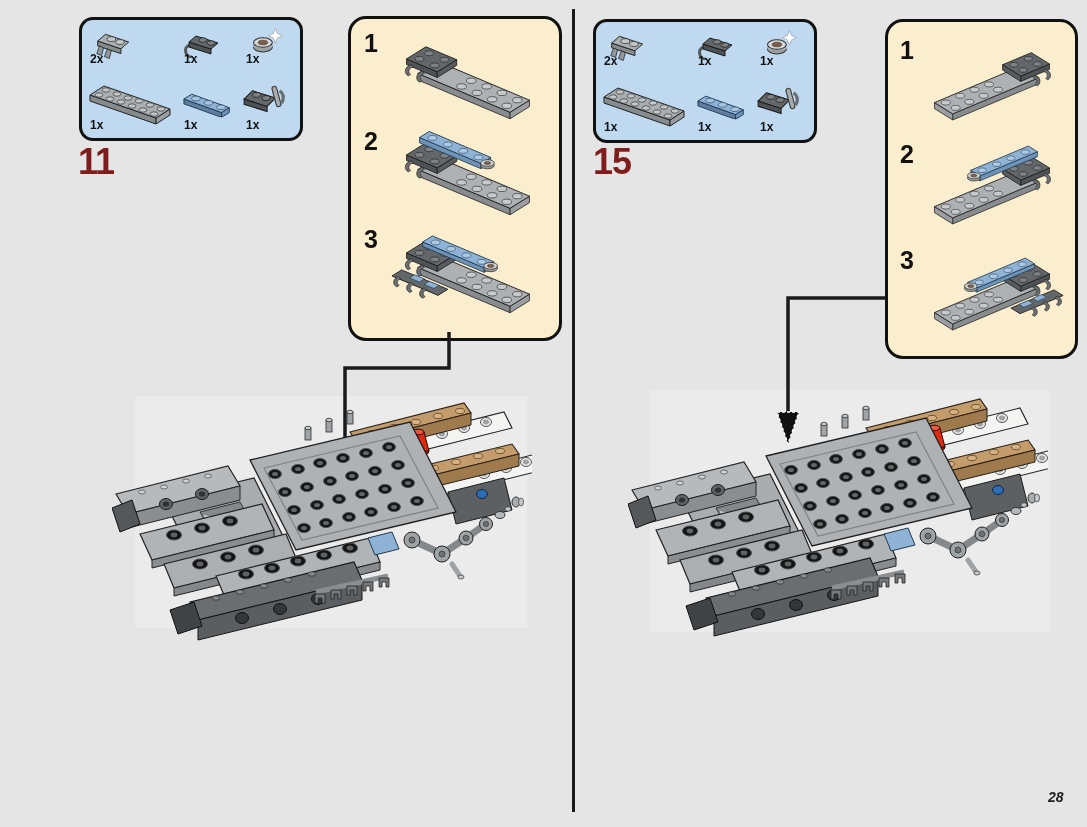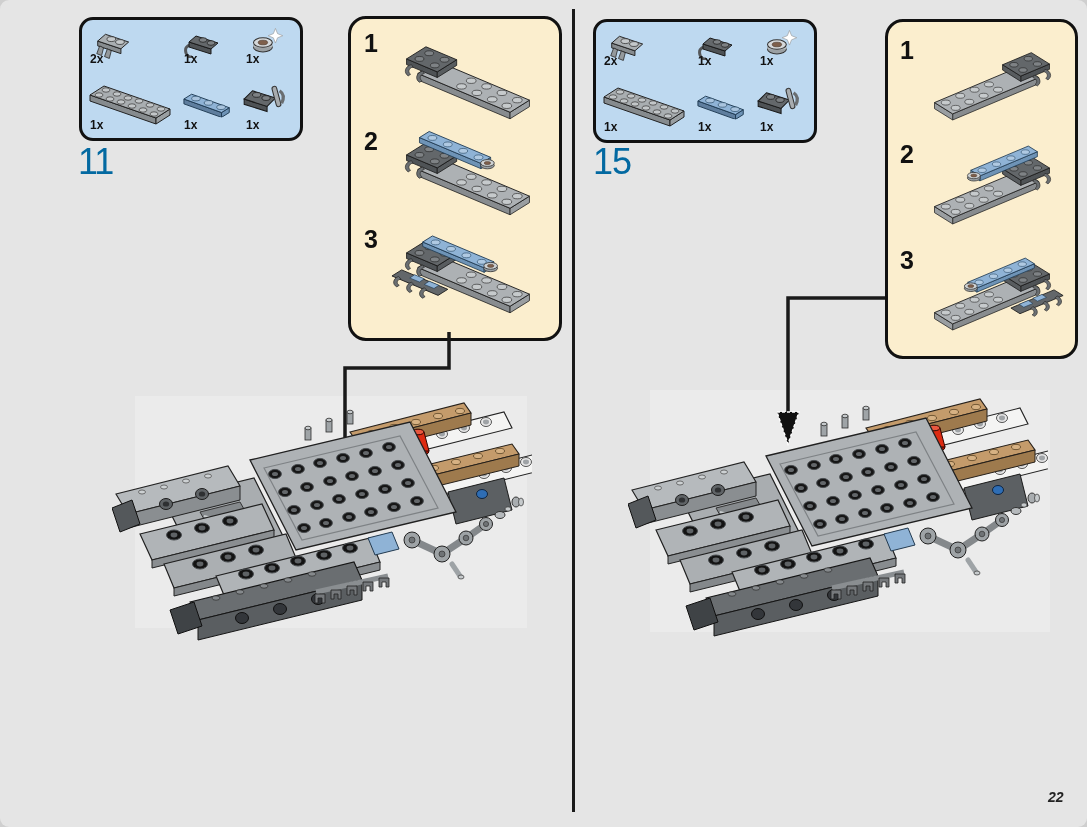--- a/index.html
+++ b/index.html
@@ -1,21 +1,21 @@
 <!DOCTYPE html>
 <html><head>
 <meta charset="utf-8">
 <style>
   html,body{margin:0;padding:0;}
   body{font-family:"Liberation Sans", sans-serif; background:#cfcfcf;}
-  .page{position:relative;width:1087px;height:827px;background:#E5E5E5;overflow:hidden;border-radius:9px;}
+  .page{position:relative;width:1087px;height:827px;background:#E5E5E5;overflow:hidden;}
   .abs{position:absolute;}
   .parts-box{background:#BED9F0;border:3px solid #111;border-radius:14px;width:218px;height:118px;}
   .substeps-box{background:#FBEECE;border:3px solid #111;border-radius:18px;}
-  .step-label{font-size:36px;font-weight:normal;color:#0369a1;letter-spacing:-1px;line-height:1;}
+  .step-label{font-size:36px;font-weight:bold;color:#7f1d1d;letter-spacing:-1px;line-height:1;}
   .substep-num{font-size:25px;font-weight:bold;color:#111;line-height:1;}
   .count-label{font-size:12px;font-weight:bold;color:#111;line-height:1;}
   .page-num{font-size:14px;font-weight:bold;font-style:italic;color:#222;}
   .divider{background:#1A1A1A;width:3px;}
   .bg-patch{background:#EBEBEB;}
   svg{display:block;}
 </style>
 </head>
 <body>
 
@@ -506,15 +506,15 @@
 
   <svg class="abs" style="left:772px;top:292px;" width="130" height="170" viewBox="0 0 130 170">
     <path d="M113,6 L16,6 L16,122" stroke="#1A1A1A" stroke-width="3.5" fill="none"></path>
     <polygon points="5,120 27,120 16,152" fill="#111" stroke="#FFF" stroke-width="1.4" stroke-dasharray="3,2"></polygon>
   </svg>
 
   <svg class="abs" style="left:628px;top:384px;" width="420" height="255" viewBox="0 0 420 255">
       <use href="#chassis"></use>
     </svg>
 
-  <div class="abs page-num" style="left:1048px;top:789px;">22</div>
+  <div class="abs page-num" style="left:1048px;top:789px;">28</div>
 
 </div>
 
 </body></html>

